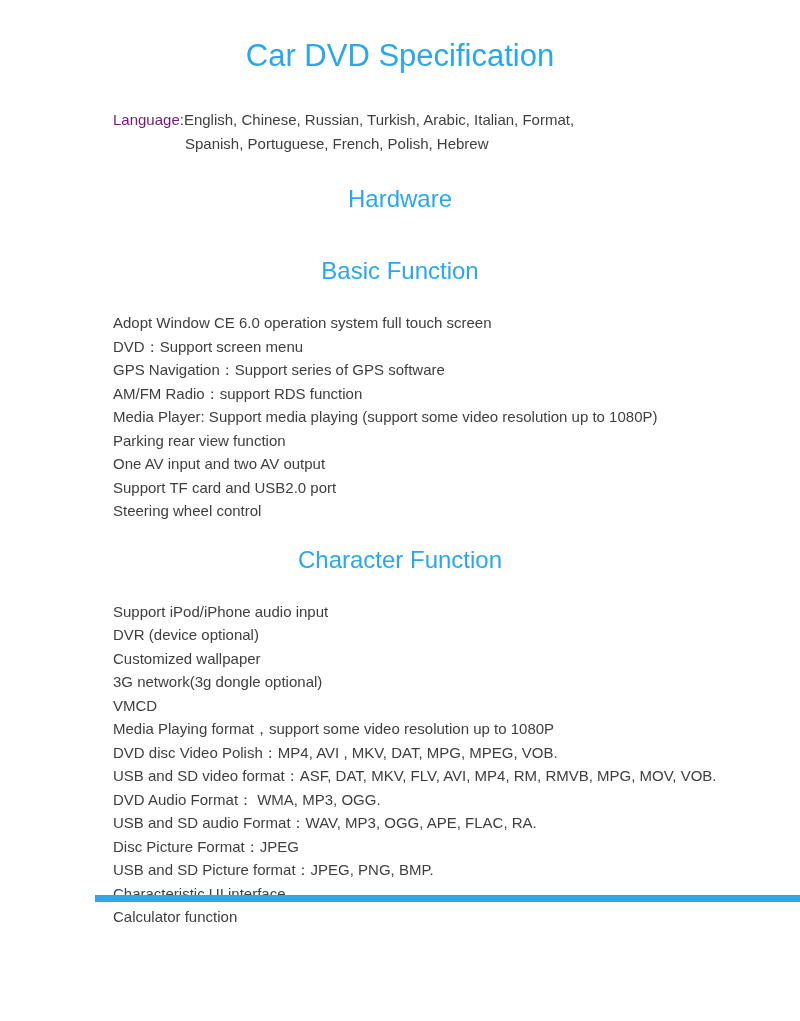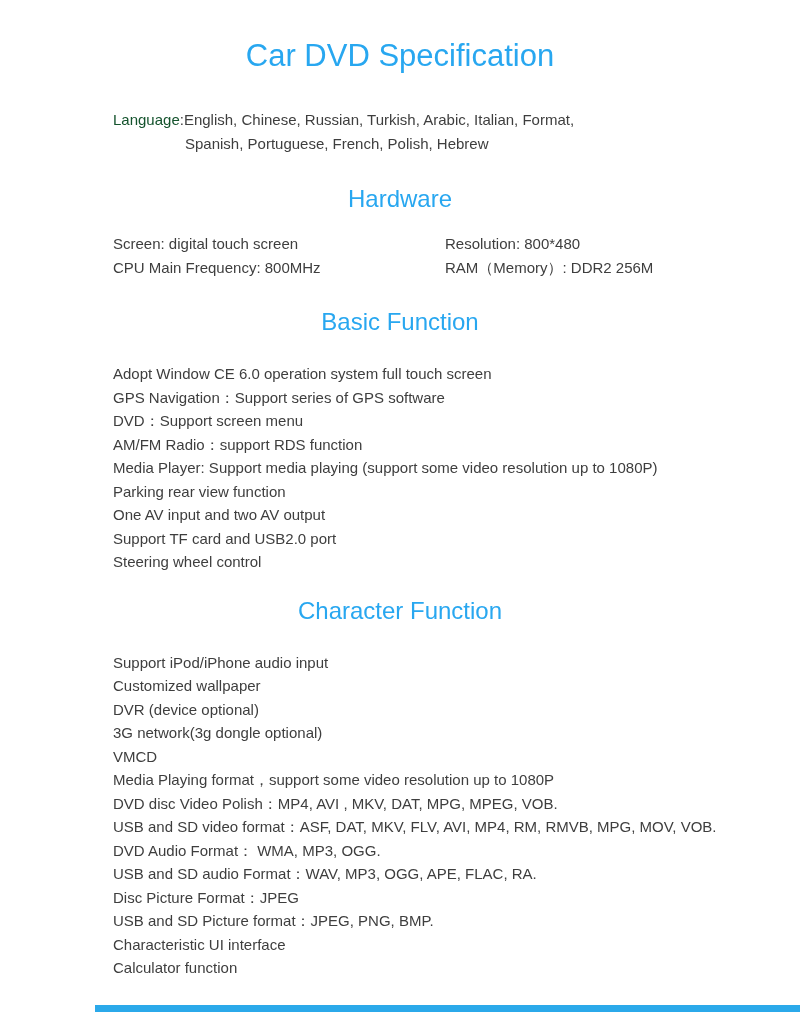--- a/index.html
+++ b/index.html
@@ -11,49 +11,49 @@
     width: 800px;
     height: 1021px;
     position: relative;
     overflow: hidden;
     font-family: "Liberation Sans", sans-serif;
     color: #3e3e3e;
   }
   .page {
     position: relative;
     width: 800px;
-    height: 1012px;
+    height: 902px;
   }
   .title {
     margin: 0;
     padding-top: 38px;
     text-align: center;
     font-size: 31px;
     font-weight: 500;
     color: #28a7f0;
     letter-spacing: 0px;
   }
   .language-block {
     margin: 34px 40px 0 113px;
     font-size: 15px;
     line-height: 24px;
   }
-  .accent { color: #14532d; }
+  .accent { color: #701a75; }
   .lang-line2 {
     padding-left: 72px;
   }
   .section-heading {
     margin: 0;
     text-align: center;
     font-size: 24px;
     font-weight: 500;
     color: #28a7f0;
   }
   .heading-hardware { margin-top: 29px; }
-  .heading-basic { margin-top: 28px; }
+  .heading-basic { margin-top: 44px; }
   .heading-character { margin-top: 23px; }
   .hw-grid {
     margin: 19px 40px 0 113px;
     font-size: 15px;
     line-height: 24px;
   }
   .hw-row { display: flex; }
   .hw-left { width: 332px; flex: 0 0 332px; }
   .hw-right { flex: 1; }
   .spec-list {
@@ -77,51 +77,41 @@
 
   <h1 class="title">Car DVD Specification</h1>
 
   <div class="language-block">
     <div class="lang-line"><span class="accent">Language</span><span>:</span><span>English, Chinese, Russian, Turkish, Arabic, Italian, Format,</span></div>
     <div class="lang-line lang-line2">Spanish, Portuguese, French, Polish, Hebrew</div>
   </div>
 
   <h2 class="section-heading heading-hardware">Hardware</h2>
 
-  <div class="hw-grid">
-    <div class="hw-row">
-      <span class="hw-left">Screen: digital touch screen</span>
-      <span class="hw-right">Resolution: 800*480</span>
-    </div>
-    <div class="hw-row">
-      <span class="hw-left">CPU Main Frequency: 800MHz</span>
-      <span class="hw-right">RAM（Memory）: DDR2 256M</span>
-    </div>
-  </div>
 
   <h2 class="section-heading heading-basic">Basic Function</h2>
 
   <div class="spec-list">
     <div>Adopt Window CE 6.0 operation system full touch screen</div>
+    <div>DVD：Support screen menu</div>
     <div>GPS Navigation：Support series of GPS software</div>
-    <div>DVD：Support screen menu</div>
     <div>AM/FM Radio：support RDS function</div>
     <div>Media Player: Support media playing (support some video resolution up to 1080P)</div>
     <div>Parking rear view function</div>
     <div>One AV input and two AV output</div>
     <div>Support TF card and USB2.0 port</div>
     <div>Steering wheel control</div>
   </div>
 
   <h2 class="section-heading heading-character">Character Function</h2>
 
   <div class="spec-list">
     <div>Support iPod/iPhone audio input</div>
+    <div>DVR (device optional)</div>
     <div>Customized wallpaper</div>
-    <div>DVR (device optional)</div>
     <div>3G network(3g dongle optional)</div>
     <div>VMCD</div>
     <div>Media Playing format，support some video resolution up to 1080P</div>
     <div>DVD disc Video Polish：MP4, AVI , MKV, DAT, MPG, MPEG, VOB.</div>
     <div>USB and SD video format：ASF, DAT, MKV, FLV, AVI, MP4, RM, RMVB, MPG, MOV, VOB.</div>
     <div>DVD Audio Format： WMA, MP3, OGG.</div>
     <div>USB and SD audio Format：WAV, MP3, OGG, APE, FLAC, RA.</div>
     <div>Disc Picture Format：JPEG</div>
     <div>USB and SD Picture format：JPEG, PNG, BMP.</div>
     <div>Characteristic UI interface</div>

